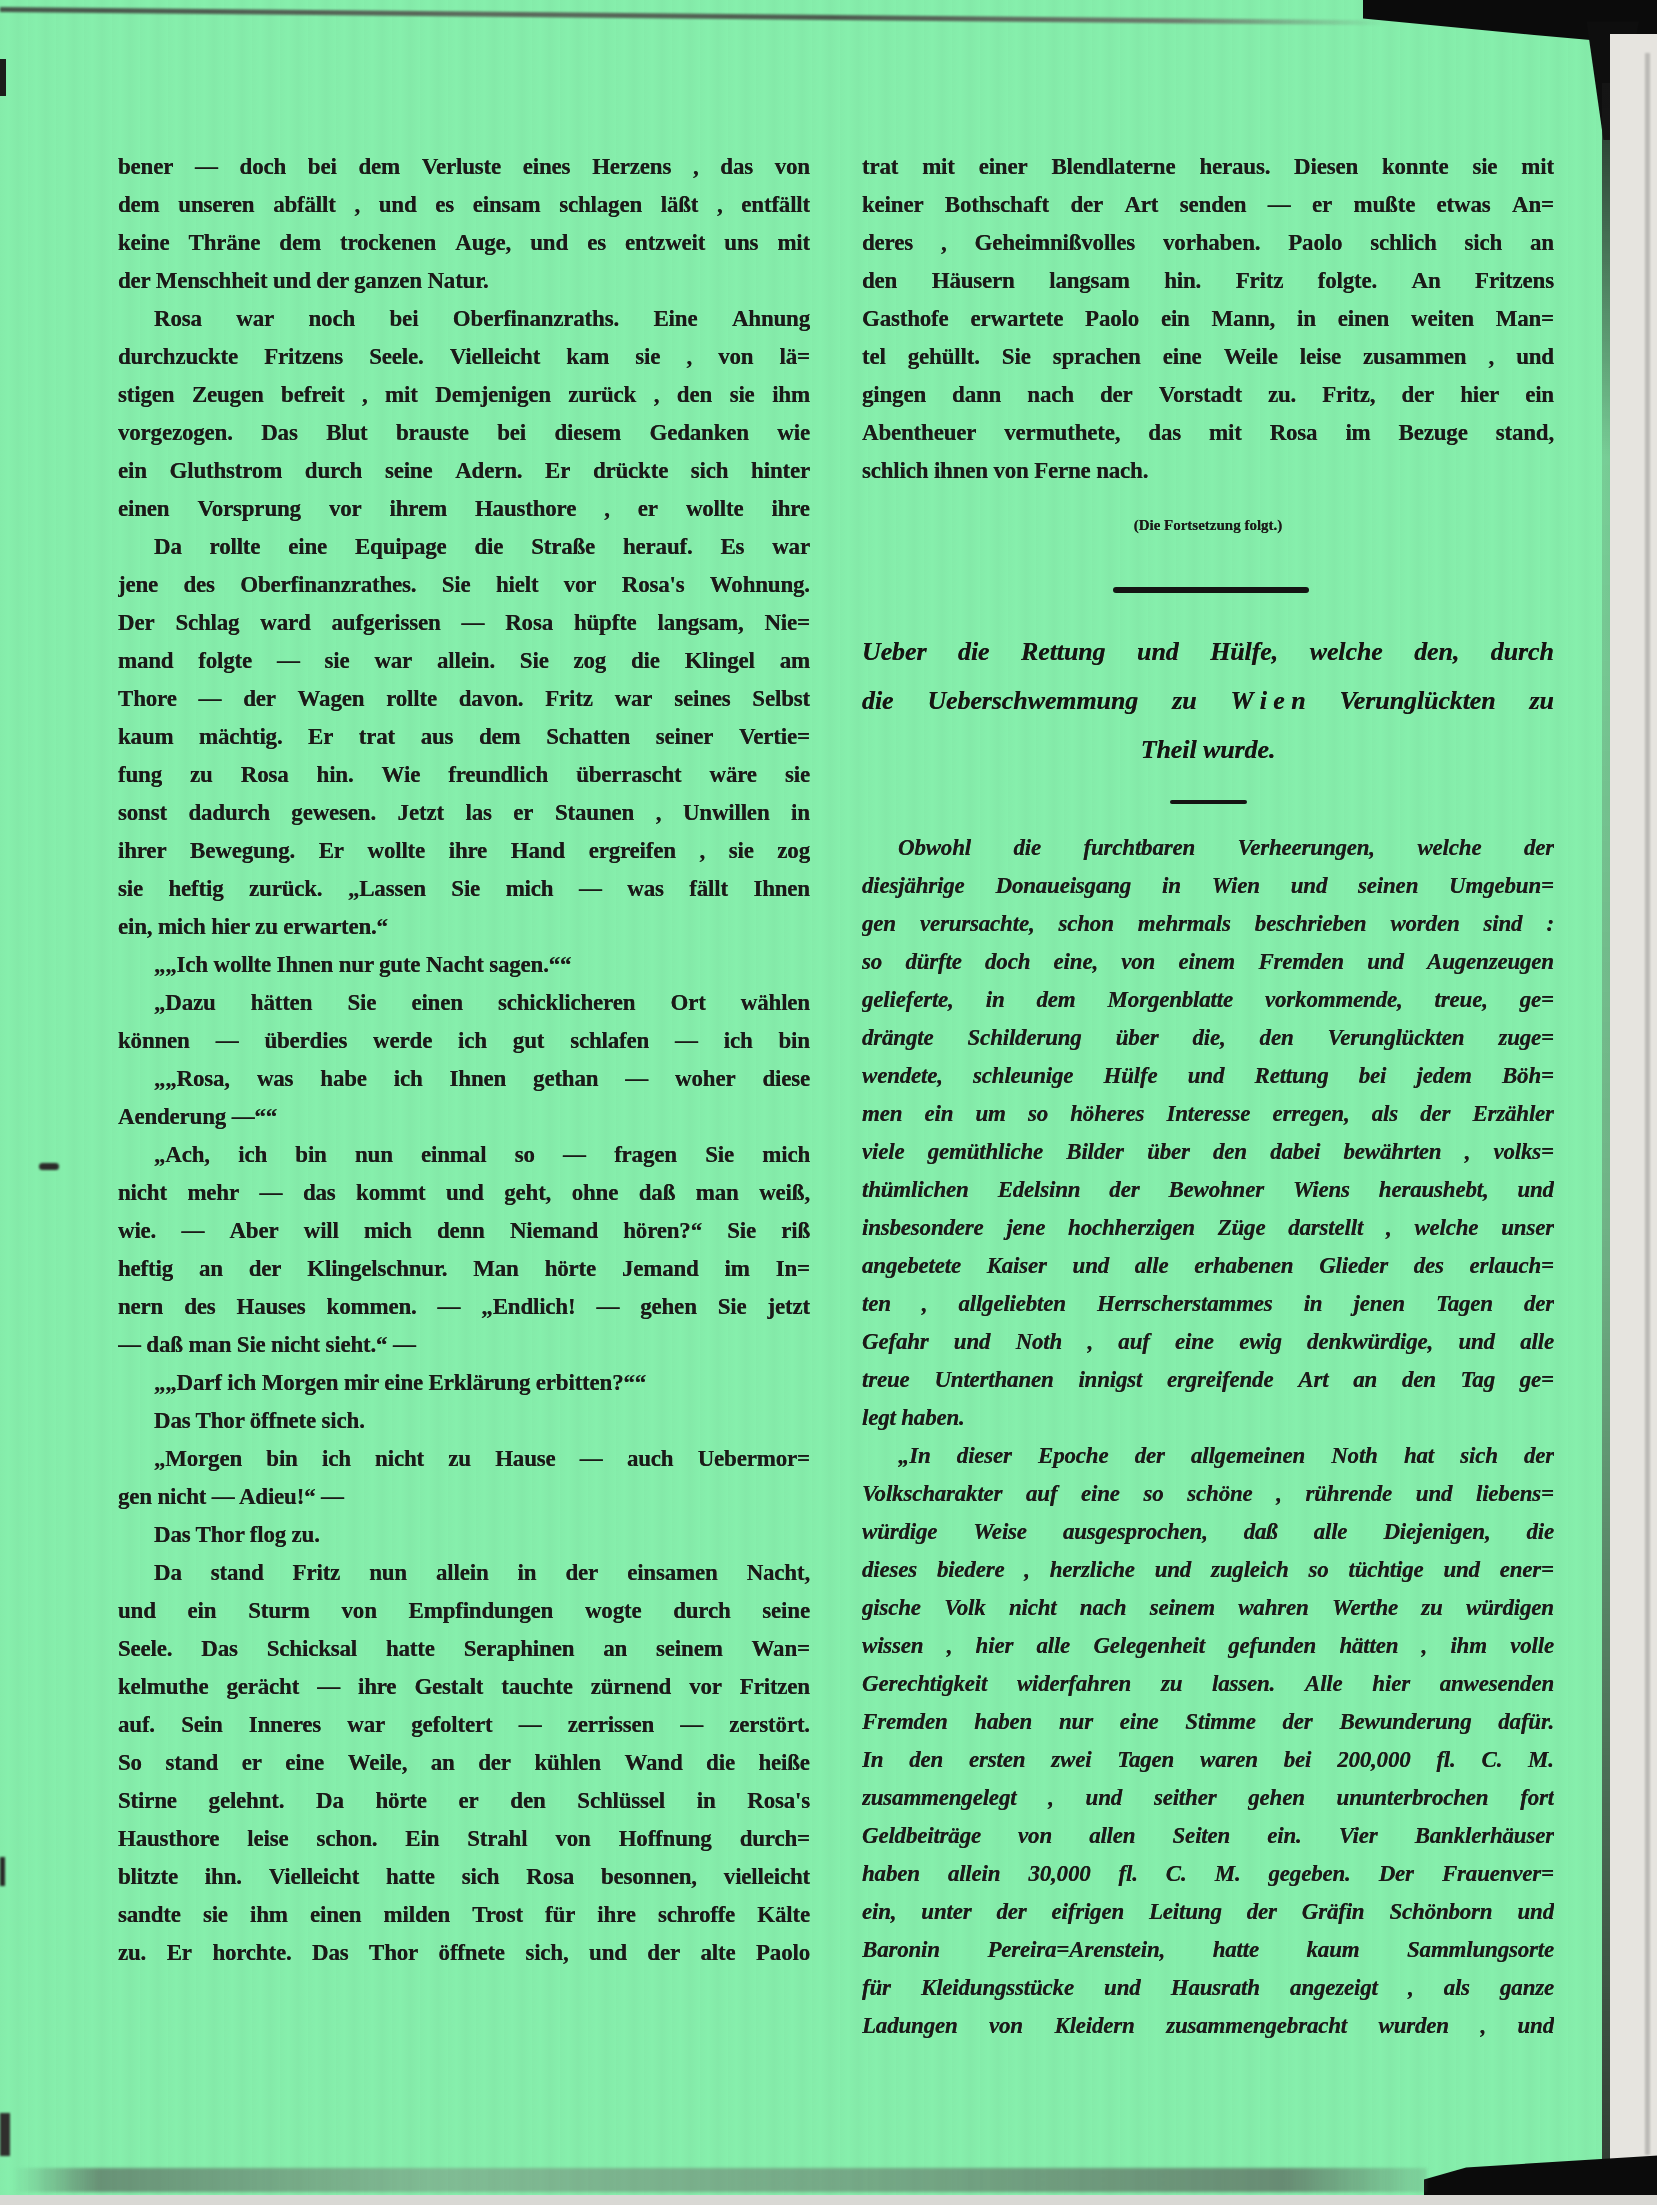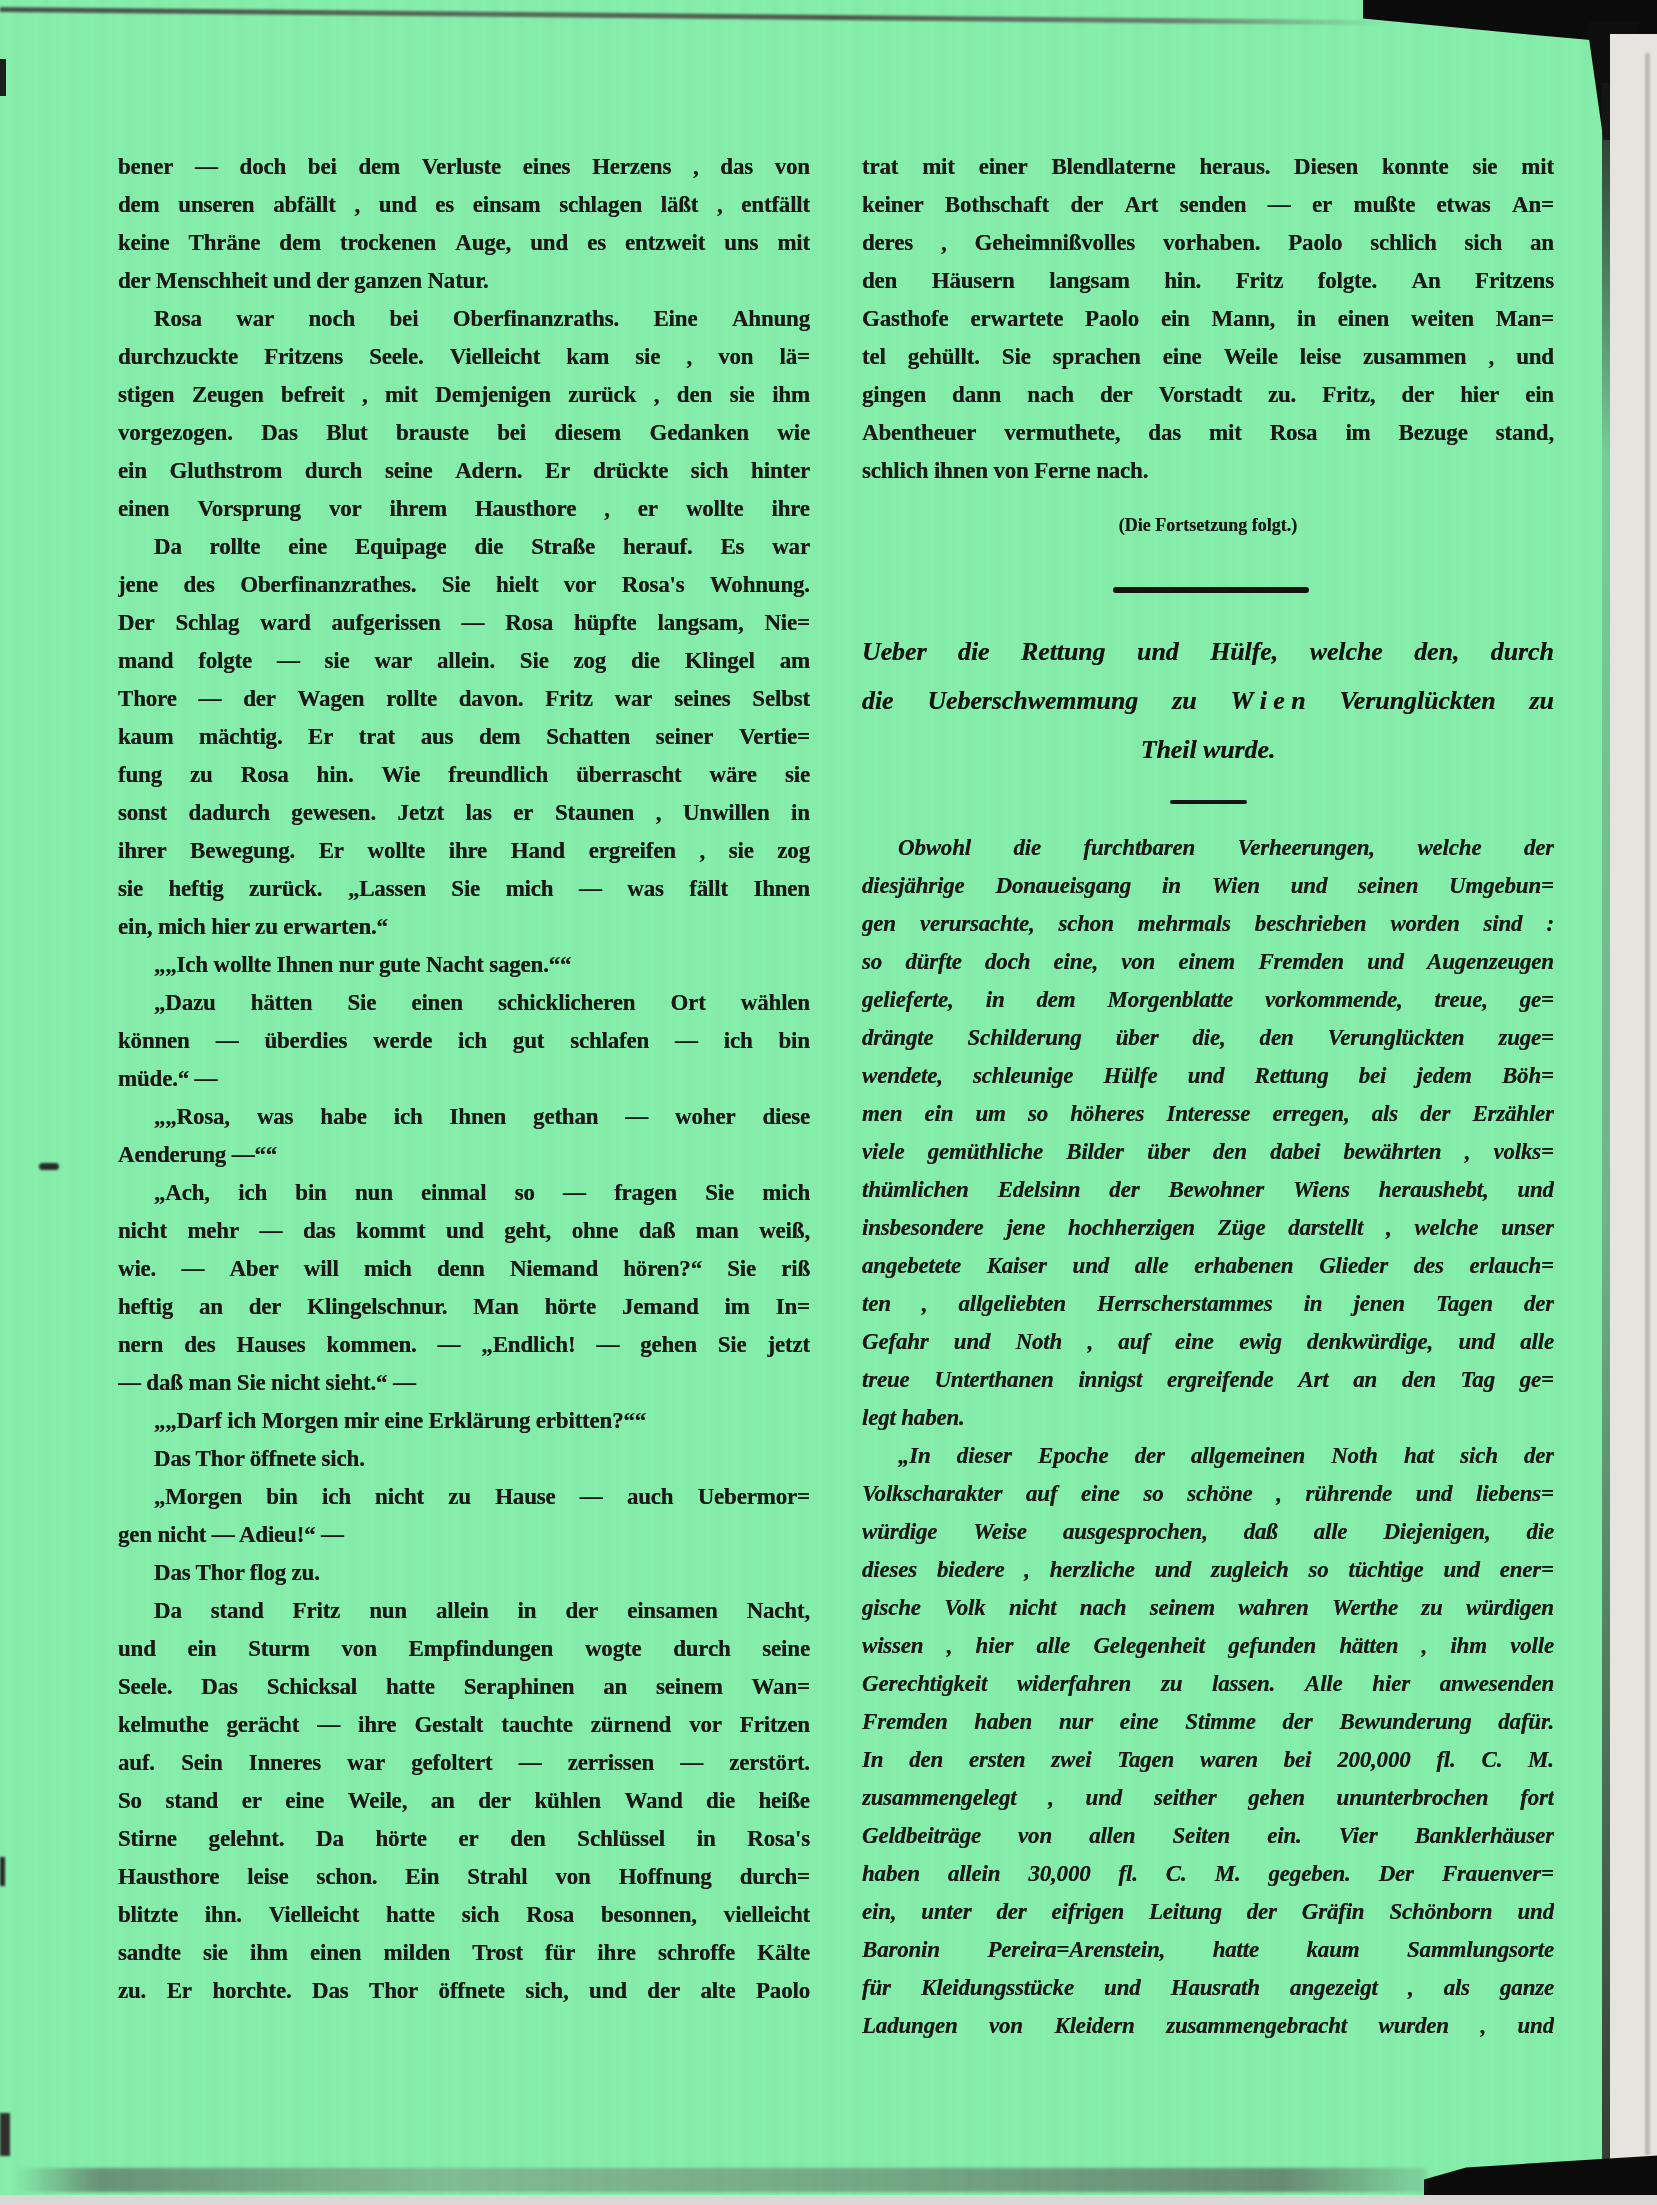--- a/index.html
+++ b/index.html
@@ -30,21 +30,21 @@
     display:flex;justify-content:space-between;
     height:38px;align-items:center;overflow:hidden;
   }
   .line span{flex:0 0 auto;white-space:pre;}
   .line.indent{padding-left:36px;}
   .line.end{justify-content:flex-start;}
   .line.center{justify-content:center;}
   .note{
     position:absolute;left:862px;top:506px;width:692px;height:38px;
     display:flex;justify-content:center;align-items:center;
-    font-size:18px;font-weight:bold;color:#1b1a18;
+    font-size:15px;font-weight:bold;color:#1b1a18;
     text-shadow:0 0 0.4px rgba(25,24,22,0.75);
   }
   .heading{
     position:absolute;left:862px;top:627px;width:692px;
     font-size:26px;font-weight:bold;color:#161512;
     text-shadow:0 0 0.5px rgba(20,19,17,0.8);
     letter-spacing:-0.1px;
     font-style:italic;
   }
   .heading .line{height:49px;}
@@ -341,23 +341,20 @@
         <span>können</span>
         <span>—</span>
         <span>überdies</span>
         <span>werde</span>
         <span>ich</span>
         <span>gut</span>
         <span>schlafen</span>
         <span>—</span>
         <span>ich</span>
         <span>bin</span>
-      </div>
-      <div class="line end">
-        <span>müde.“ —</span>
       </div>
       <div class="line indent">
         <span>„„Rosa,</span>
         <span>was</span>
         <span>habe</span>
         <span>ich</span>
         <span>Ihnen</span>
         <span>gethan</span>
         <span>—</span>
         <span>woher</span>

